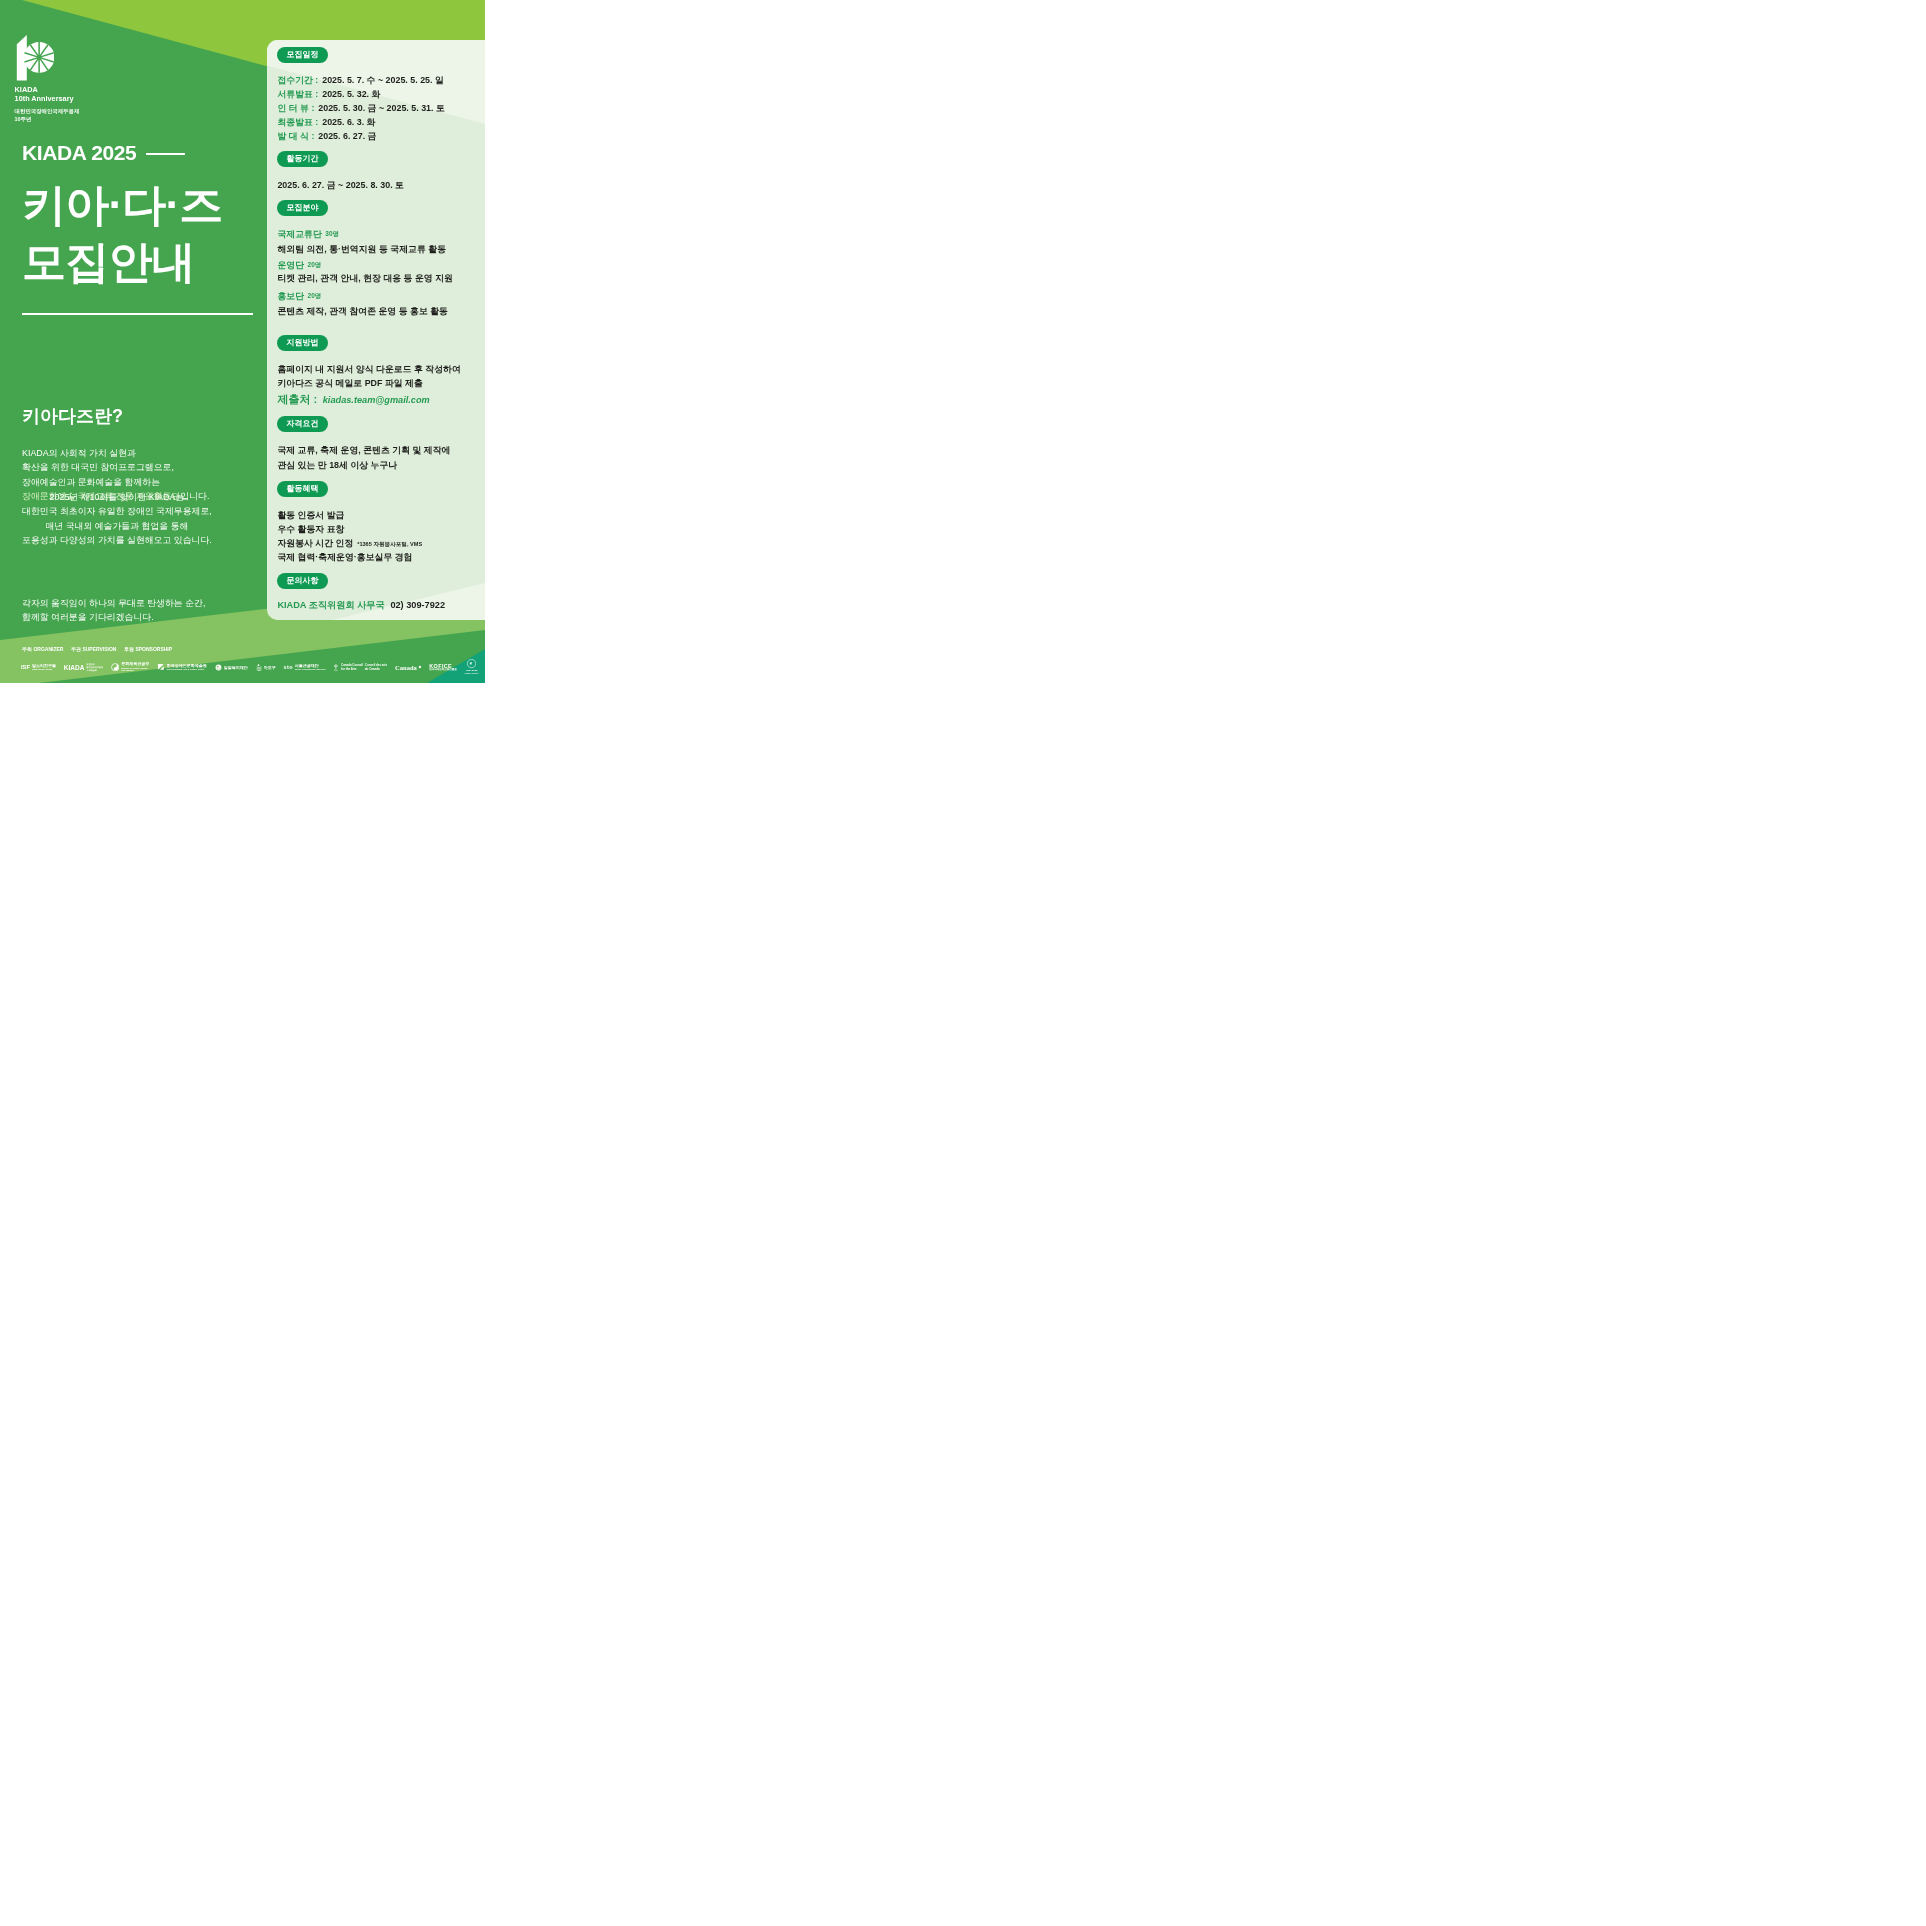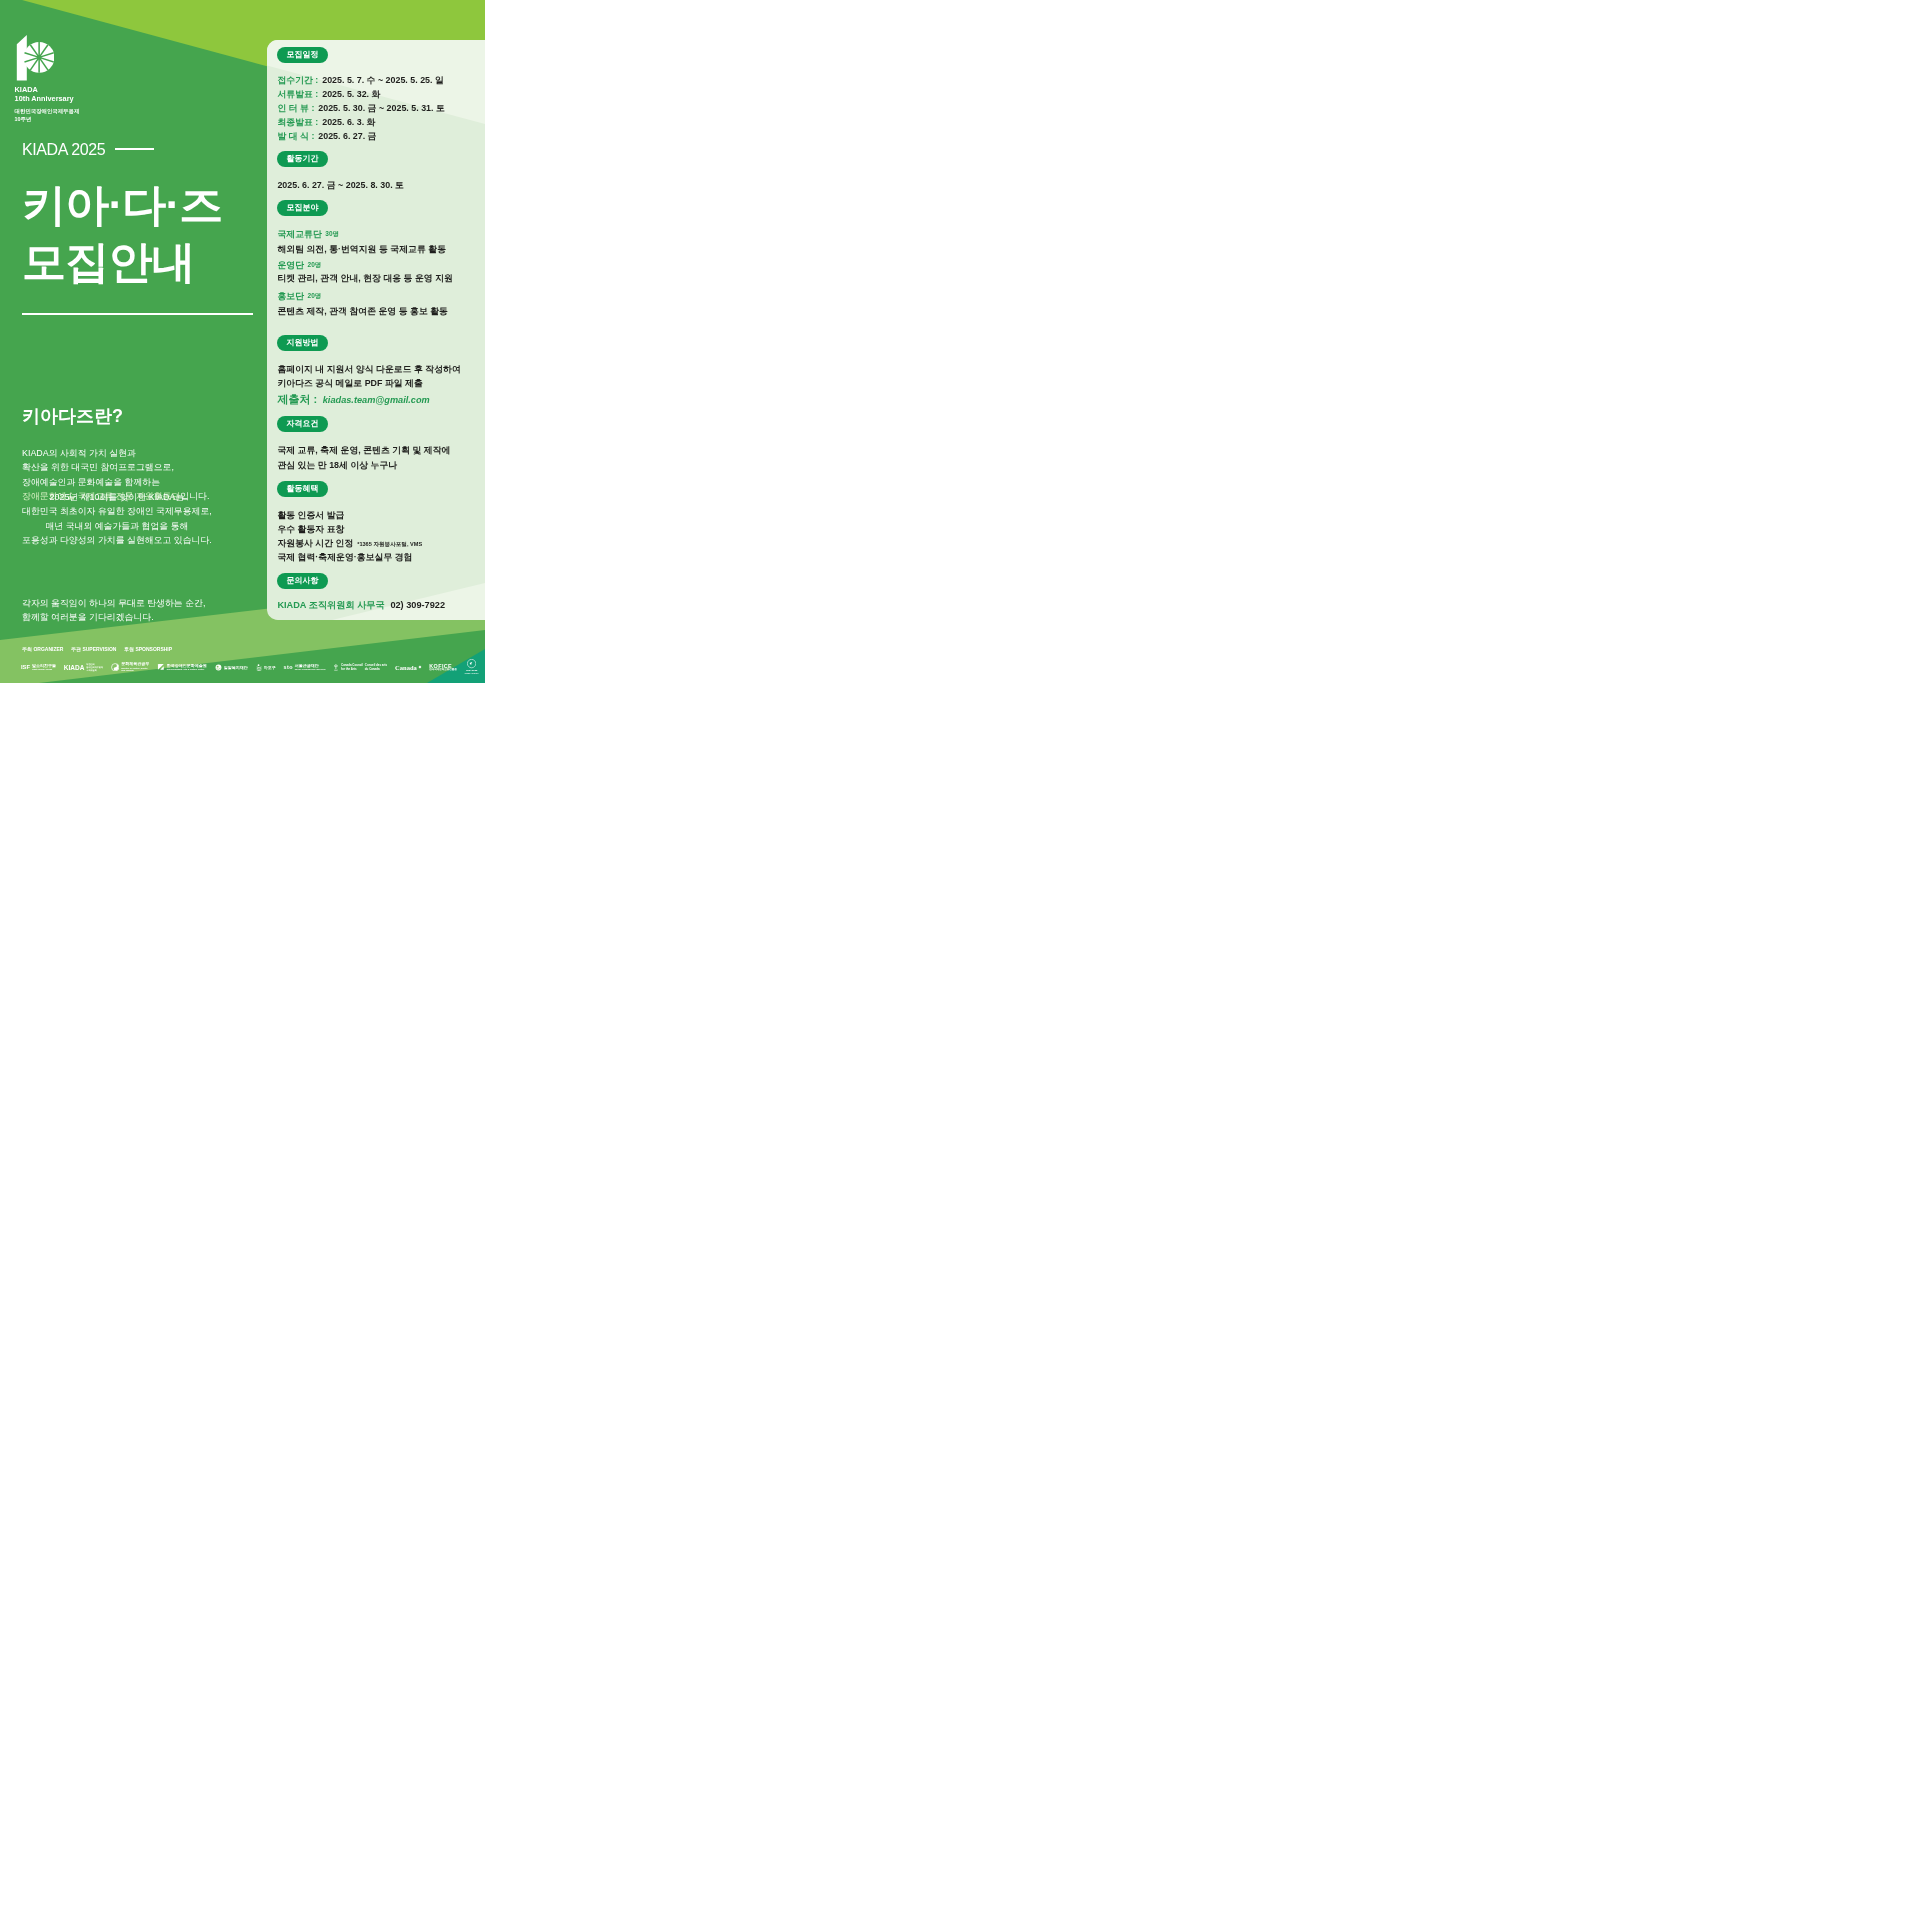--- a/index.html
+++ b/index.html
@@ -57,21 +57,21 @@
   .field-name{font-size:8.9px;color:#259a53;font-weight:800;display:inline-block;}
   .field-count{font-size:6.5px;color:#259a53;font-weight:800;margin-left:3.5px;position:relative;top:-0.8px;}
   .note-small{font-size:5.6px;color:#1f1f1d;font-weight:600;margin-left:3.9px;}
   .email{color:#259a53;font-weight:800;font-style:italic;}
   
   .left{position:absolute;z-index:6;left:0;top:0;width:267px;height:683px;color:#fff;}
   .logo-block{position:absolute;left:14.6px;top:32px;}
   .logo-text1{font-size:7.3px;font-weight:800;line-height:1.22;margin-top:3.9px;white-space:pre-line;}
   .logo-text2{font-size:5.4px;font-weight:700;line-height:1.55;margin-top:3.1px;white-space:pre-line;}
   .title-block{position:absolute;left:22px;top:141px;}
-  .kicker{font-size:16px;font-weight:400;letter-spacing:-0.4px;white-space:nowrap;}
+  .kicker{font-size:21px;font-weight:700;letter-spacing:-0.4px;white-space:nowrap;}
   .kicker-dash{display:inline-block;width:39px;height:1.9px;background:#fff;vertical-align:5.4px;margin-left:10px;}
   .big-line{font-size:44px;font-weight:800;line-height:1;letter-spacing:-0.8px;white-space:nowrap;}
   .big1{position:absolute;left:22px;top:183px;}
   .big2{position:absolute;left:22px;top:240px;}
   .title-rule{position:absolute;left:22px;top:313px;width:231px;height:2.3px;background:#fff;}
   .about-h{position:absolute;left:22px;top:404px;font-size:18px;font-weight:800;}
   .para{position:absolute;left:22px;font-size:8.9px;font-weight:500;line-height:14.3px;white-space:pre-line;}
   .p1{top:446px;}
   .p2{top:490px;text-align:center;}
   .p3{top:596px;}

